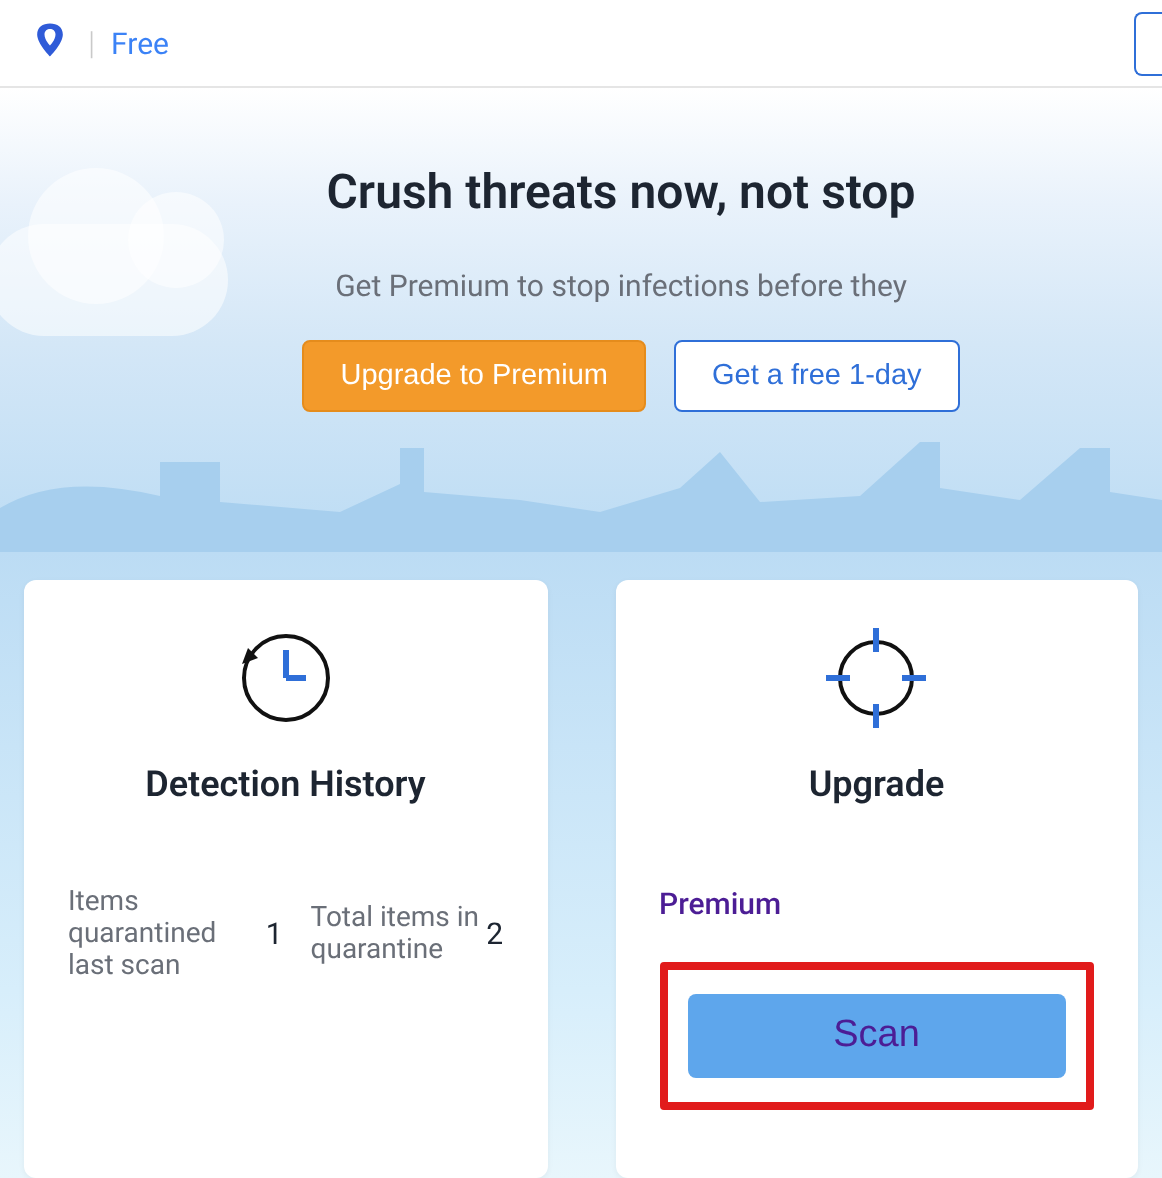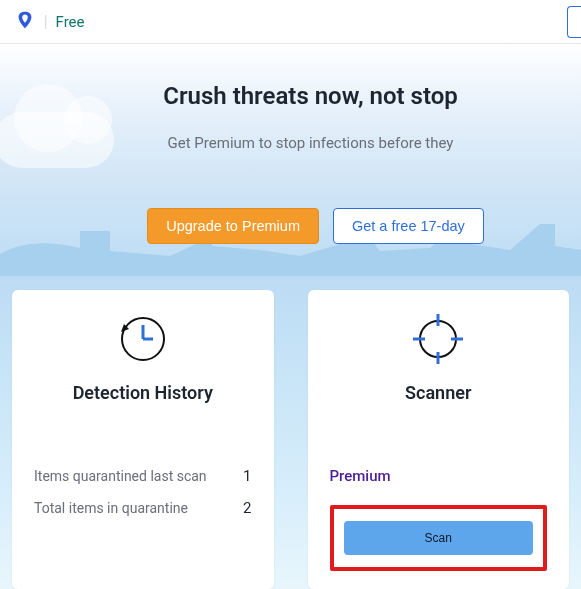--- a/index.html
+++ b/index.html
@@ -16,21 +16,21 @@
     border-bottom: 1px solid #e5e5e5;
     display: flex;
     align-items: center;
     padding: 0 14px;
     background: #fff;
     position: relative;
     z-index: 2;
   }
   .logo-wrap { display: flex; align-items: center; gap: 8px; }
   .logo-divider { color: #c9c9c9; font-size: 16px; font-weight: 300; }
-  .tier-label { color: #0f766e; font-size: 15px; }
+  .tier-label { color: #3b82f6; font-size: 15px; }
   .header-btn-cut {
     position: absolute;
     right: 0; top: 6px;
     width: 14px; height: 32px;
     border: 1.5px solid #2f6fd8;
     border-right: none;
     border-radius: 4px 0 0 4px;
     background: #fff;
   }
 
@@ -80,21 +80,20 @@
     gap: 14px;
     margin-top: 18px;
     padding-left: 10px;
   }
   .btn {
     border-radius: 4px;
     font-size: 14.5px;
     padding: 9px 18px;
     cursor: pointer;
     white-space: nowrap;
-    margin-top: 38px;
   }
   .btn-orange {
     background: #f39a2a;
     color: #fff;
     border: 1px solid #e58c1c;
     font-weight: 500;
   }
   .btn-outline-blue {
     background: #fff;
     color: #2f6fd8;
@@ -129,23 +128,23 @@
     align-items: center;
   }
   .card-title {
     text-align: center;
     font-size: 18px;
     font-weight: 600;
     color: #1d2531;
     margin-top: 12px;
   }
   .stats {
-    margin-top: 64px;
-    display: flex;
-    flex-direction: column;
+    margin-top: 40px;
+    display: flex;
+    flex-direction: row;
     gap: 14px;
   }
   .stat-row {
     display: flex;
     justify-content: space-between;
     align-items: center;
     font-size: 14px;
     color: #6a6f78;
   }
   .stat-value {
@@ -159,24 +158,24 @@
   }
   .highlight-box {
     margin-top: 20px;
     border: 4px solid #e11b1b;
     border-radius: 2px;
     padding: 12px 10px;
   }
   .scan-btn {
     width: 100%;
     background: #5ea6ec;
-    color: #0f172a;
+    color: #4c1d95;
     border: none;
     border-radius: 4px;
-    font-size: 12px;
+    font-size: 19px;
     padding: 10px 0;
     cursor: pointer;
   }
 </style>
 </head>
 <body>
 
 <div class="header">
   <div class="logo-wrap">
     <span>
@@ -193,21 +192,21 @@
 <div class="hero">
   <div class="cloud cloud1"></div>
   <svg class="hills" viewBox="0 0 581 70" preserveAspectRatio="none">
     <path fill="#a7cfee" d="M0,70 L0,48 Q30,30 80,42 L80,25 L110,25 L110,45 L170,50 L200,36 L200,18 L212,18 L212,40 L260,44 L300,50 L340,38 L360,20 L380,45 L430,42 L460,15 L470,15 L470,38 L510,44 L540,18 L555,18 L555,40 L581,44 L581,70 Z"></path>
   </svg>
   <div class="hero-content">
     <div class="hero-title">Crush threats now, not stop</div>
     <div class="hero-sub">Get Premium to stop infections before they</div>
     <div class="hero-cta">
       <button class="btn btn-orange">Upgrade to Premium</button>
-      <button class="btn btn-outline-blue">Get a free 17-day</button>
+      <button class="btn btn-outline-blue">Get a free 1-day</button>
     </div>
   </div>
 </div>
 
 <div class="cards-area">
 
   <div class="card">
     <div class="card-icon-wrap">
       <span>
         <svg width="50" height="50" viewBox="0 0 50 50">
@@ -236,21 +235,21 @@
       <span>
         <svg width="54" height="54" viewBox="0 0 54 54">
           <circle cx="27" cy="27" r="18" fill="none" stroke="#111" stroke-width="2"></circle>
           <line x1="27" y1="2" x2="27" y2="14" stroke="#2f6fd8" stroke-width="3"></line>
           <line x1="27" y1="40" x2="27" y2="52" stroke="#2f6fd8" stroke-width="3"></line>
           <line x1="2" y1="27" x2="14" y2="27" stroke="#2f6fd8" stroke-width="3"></line>
           <line x1="40" y1="27" x2="52" y2="27" stroke="#2f6fd8" stroke-width="3"></line>
         </svg>
       </span>
     </div>
-    <div class="card-title">Scanner</div>
+    <div class="card-title">Upgrade</div>
     <div class="stats">
       <div class="stat-row">
         <span class="premium-link">Premium</span>
       </div>
     </div>
     <div class="highlight-box">
       <button class="scan-btn">Scan</button>
     </div>
   </div>
 

